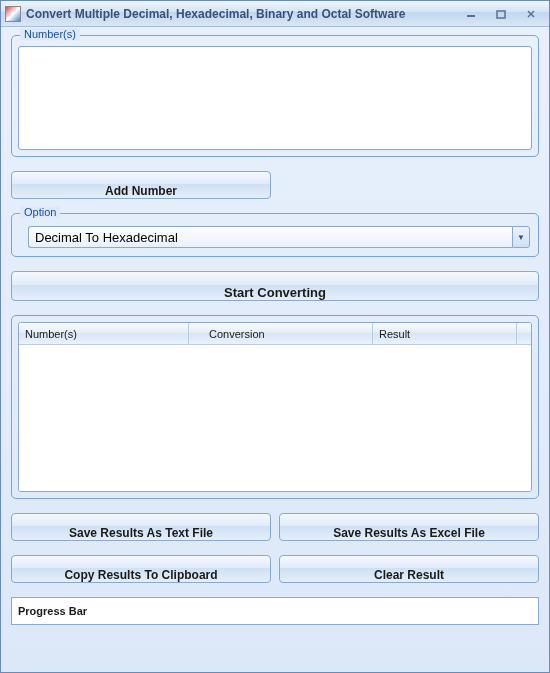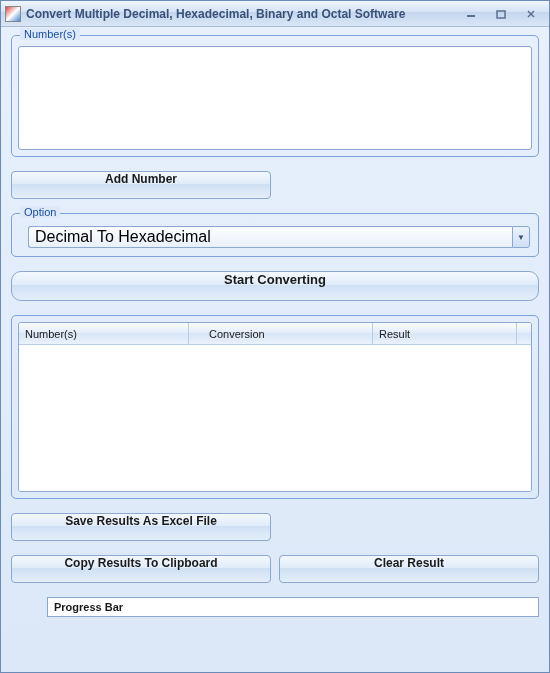--- a/index.html
+++ b/index.html
@@ -79,49 +79,49 @@
     background: #fff;
     border: 1px solid #8aa8d0;
     border-radius: 3px;
   }
   .btn {
     background: linear-gradient(to bottom, #f4f8fe 0%, #e0ecfa 45%, #cfe0f4 46%, #e4eefa 100%);
     border: 1px solid #8aa8d0;
     border-radius: 4px;
     height: 28px;
     display: flex;
-    align-items: flex-start;
+    align-items: flex-end;
     justify-content: center;
     font-size: 12px;
     font-weight: bold;
     color: #1a1a1a;
     cursor: default;
     padding: 0 6px;
   }
   .btn-row {
     display: grid;
     grid-template-columns: 1fr 1fr;
     gap: 8px;
   }
-  .btn-full { width: 100%; border-radius: 10px; }
+  .btn-full { width: 100%; }
   .select-wrap {
     display: flex;
     width: 100%;
   }
   .select {
     flex: 1;
     height: 22px;
     background: linear-gradient(to bottom, #fdfefe, #e8f0fa);
     border: 1px solid #8aa8d0;
     border-right: none;
     border-radius: 3px 0 0 3px;
     padding: 0 6px;
     display: flex;
     align-items: center;
-    font-size: 16px;
+    font-size: 13px;
   }
   .select-btn {
     width: 18px; height: 22px;
     background: linear-gradient(to bottom, #eaf2fc, #cfe0f4);
     border: 1px solid #8aa8d0;
     border-radius: 0 3px 3px 0;
     display: flex; align-items: center; justify-content: center;
     color: #3a5278;
     font-size: 8px;
   }
@@ -148,30 +148,29 @@
     color: #1a1a1a;
     border-right: 1px solid #b8cce4;
     font-weight: normal;
   }
   .th:nth-child(1){ width: 170px; }
   .th:nth-child(2){ width: 170px; margin-left: 14px; }
   .th:nth-child(3){ flex:1; }
   .th:nth-child(4){ width: 14px; border-right:none; }
   .tbody { flex: 1; background: #fff; }
   .progress {
-    height: 20px;
+    height: 28px;
     background: #fff;
     border: 1px solid #8aa8d0;
     display: flex;
     align-items: center;
     padding: 2px 6px;
     font-size: 11px;
     font-weight: bold;
     color: #1a1a1a;
-    margin-left: 36px;
   }
 </style>
 </head>
 <body>
 
 <div class="window">
 
   <div class="titlebar">
     <div class="app-icon"></div>
     <div class="title-text">Convert Multiple Decimal, Hexadecimal, Binary and Octal Software</div>
@@ -229,20 +228,23 @@
           <div class="th">Conversion</div>
           <div class="th">Result</div>
           <div class="th"></div>
         </div>
         <div class="tbody"></div>
       </div>
     </div>
 
     <div class="btn-row">
       <div class="btn">
+          <span>Save Results As Text File</span>
+        </div>
+      <div class="btn">
           <span>Save Results As Excel File</span>
         </div>
     </div>
     <div class="btn-row">
       <div class="btn">
           <span>Copy Results To Clipboard</span>
         </div>
       <div class="btn">
           <span>Clear Result</span>
         </div>

